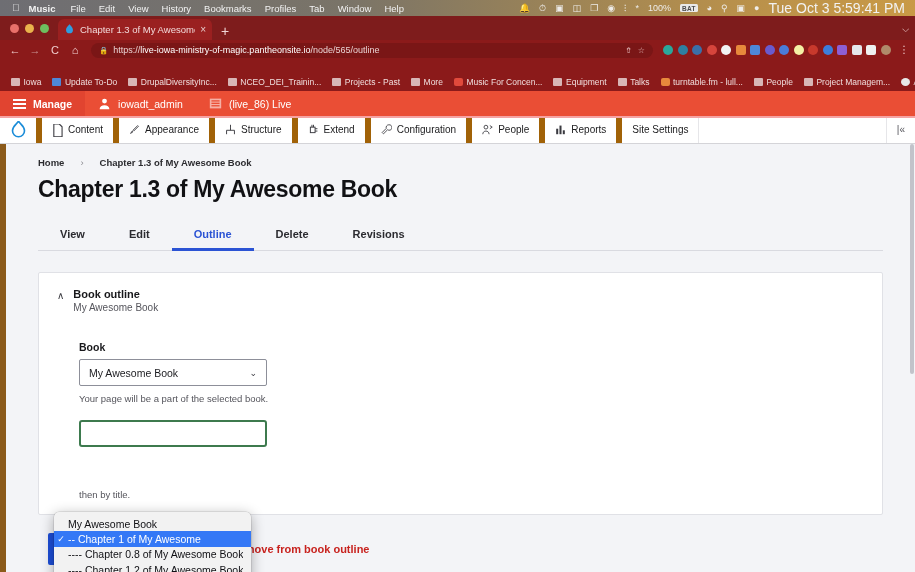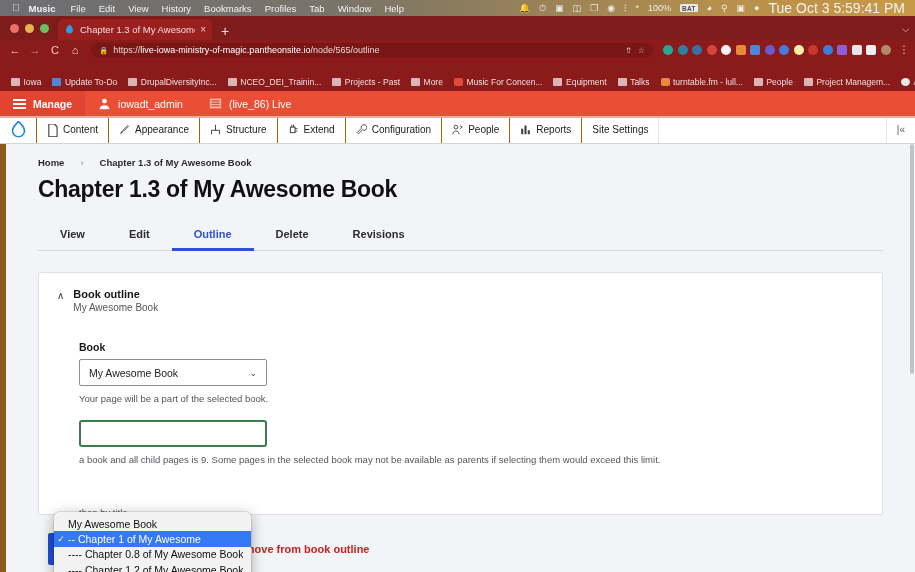--- a/index.html
+++ b/index.html
@@ -97,21 +97,21 @@
     height: 28px; background: #fff; display: flex; align-items: stretch;
     border-bottom: 1px solid #d4d4d8; position: relative;
   }
   .dtoolbar2::before {
     content:''; position:absolute; top:0; left:0; right:0; height:2px; background:#f5a3a3;
   }
   .d2-logo { width: 36px; display: flex; align-items: center; justify-content: center; }
   .d2-logo svg { width: 15px; height: 18px; }
   .d2-item {
     display: flex; align-items: center; gap: 5px; padding: 0 10px;
-    font-size: 10px; color: #1b1b1d; border-left: 1px solid #a16207;
+    font-size: 10px; color: #1b1b1d; border-left: 6px solid #a16207;
     white-space: nowrap;
   }
   .d2-item .gi { width: 11px; height: 11px; display:inline-block; }
   .d2-spacer { flex: 1; border-left: 1px solid #e6e6e9; }
   .d2-collapse { display:flex; align-items:center; padding: 0 10px; color:#55555b; font-size:10px; border-left:1px solid #e6e6e9; }
 
   
   .page {
     height: 572px; background: #f3f4f7; position: relative; overflow: hidden;
     border-left: 6px solid #8b5a1a;
@@ -455,21 +455,20 @@
       <div class="form-area">
         <div class="field-label">Book</div>
         <div class="select-box">
           <span>My Awesome Book</span>
           <span class="chev">⌄</span>
         </div>
         <div class="field-desc">Your page will be a part of the selected book.</div>
 
         <div class="field2">
           <div class="select-focus"></div>
-          <div class="desc-long">a book and all child pages is 9. Some pages in the selected book may not be available as parents if selecting them would exceed this limit.</div>
           <div class="desc-weight">then by title.</div>
         </div>
       </div>
     </div>
 
     <div class="actions">
       <button class="btn-primary">Update book outline</button>
       <span class="btn-danger">
         <span class="trash">
           <svg viewBox="0 0 11 13">

